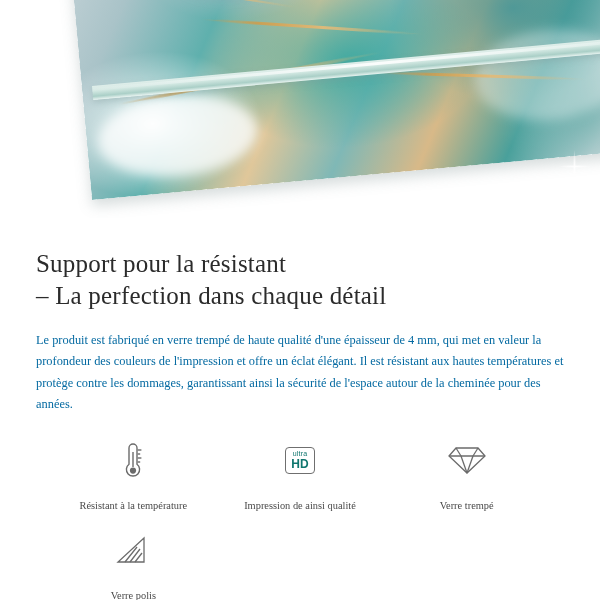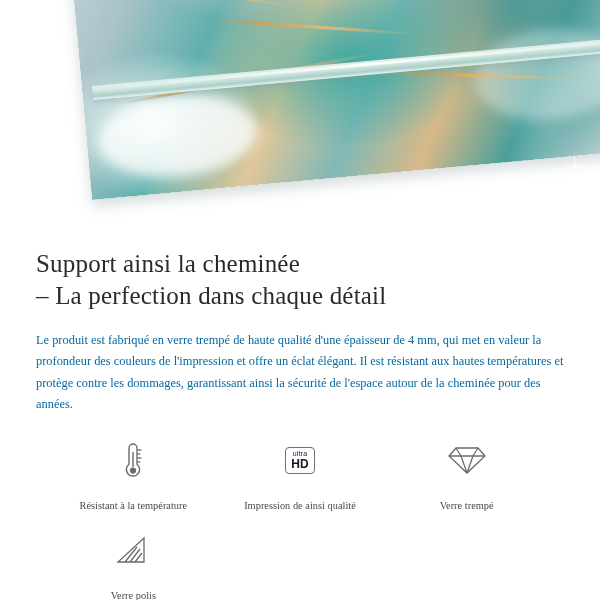--- a/index.html
+++ b/index.html
@@ -169,21 +169,21 @@
     font-size: 10.4px;
     color: #4a4a4a;
     line-height: 1.3;
   }
   .hd-badge {
     border: 1.6px solid #6f6f6f;
     border-radius: 4px;
     padding: 2px 5px 3px 5px;
     line-height: 1;
     text-align: center;
-    color: #0f172a;
+    color: #0f766e;
   }
   .hd-badge .hd-top {
     display: block;
     font-family: "Liberation Sans", sans-serif;
     font-size: 7px;
     letter-spacing: 0.2px;
   }
   .hd-badge .hd-bottom {
     display: block;
     font-family: "Liberation Sans", sans-serif;
@@ -214,21 +214,21 @@
       </div>
       <div class="glass-edge">
         <div class="edge-gloss"></div>
       </div>
       <div class="sparkle"></div>
     </div>
   </div>
 
   <div class="content">
     <h1 class="headline">
-      <span>Support ainsi la cheminée</span>
+      <span>Support pour la résistant</span>
       <span class="line2">– La perfection dans chaque détail</span>
     </h1>
     <p class="body-copy">Le produit est fabriqué en verre trempé de haute qualité d'une épaisseur de 4 mm, qui met en valeur la profondeur des couleurs de l'impression et offre un éclat élégant. Il est résistant aux hautes températures et protège contre les dommages, garantissant ainsi la sécurité de l'espace autour de la cheminée pour des années.</p>
 
     <div class="features">
 
       <div class="feature">
         <div class="feature-icon">
           <svg width="26" height="40" viewBox="0 0 26 40" fill="none" stroke="#6b6b6b" stroke-width="1.4">
             <path d="M13 4a4 4 0 0 0-4 4v16.2a6.6 6.6 0 1 0 8 0V8a4 4 0 0 0-4-4z"></path>

